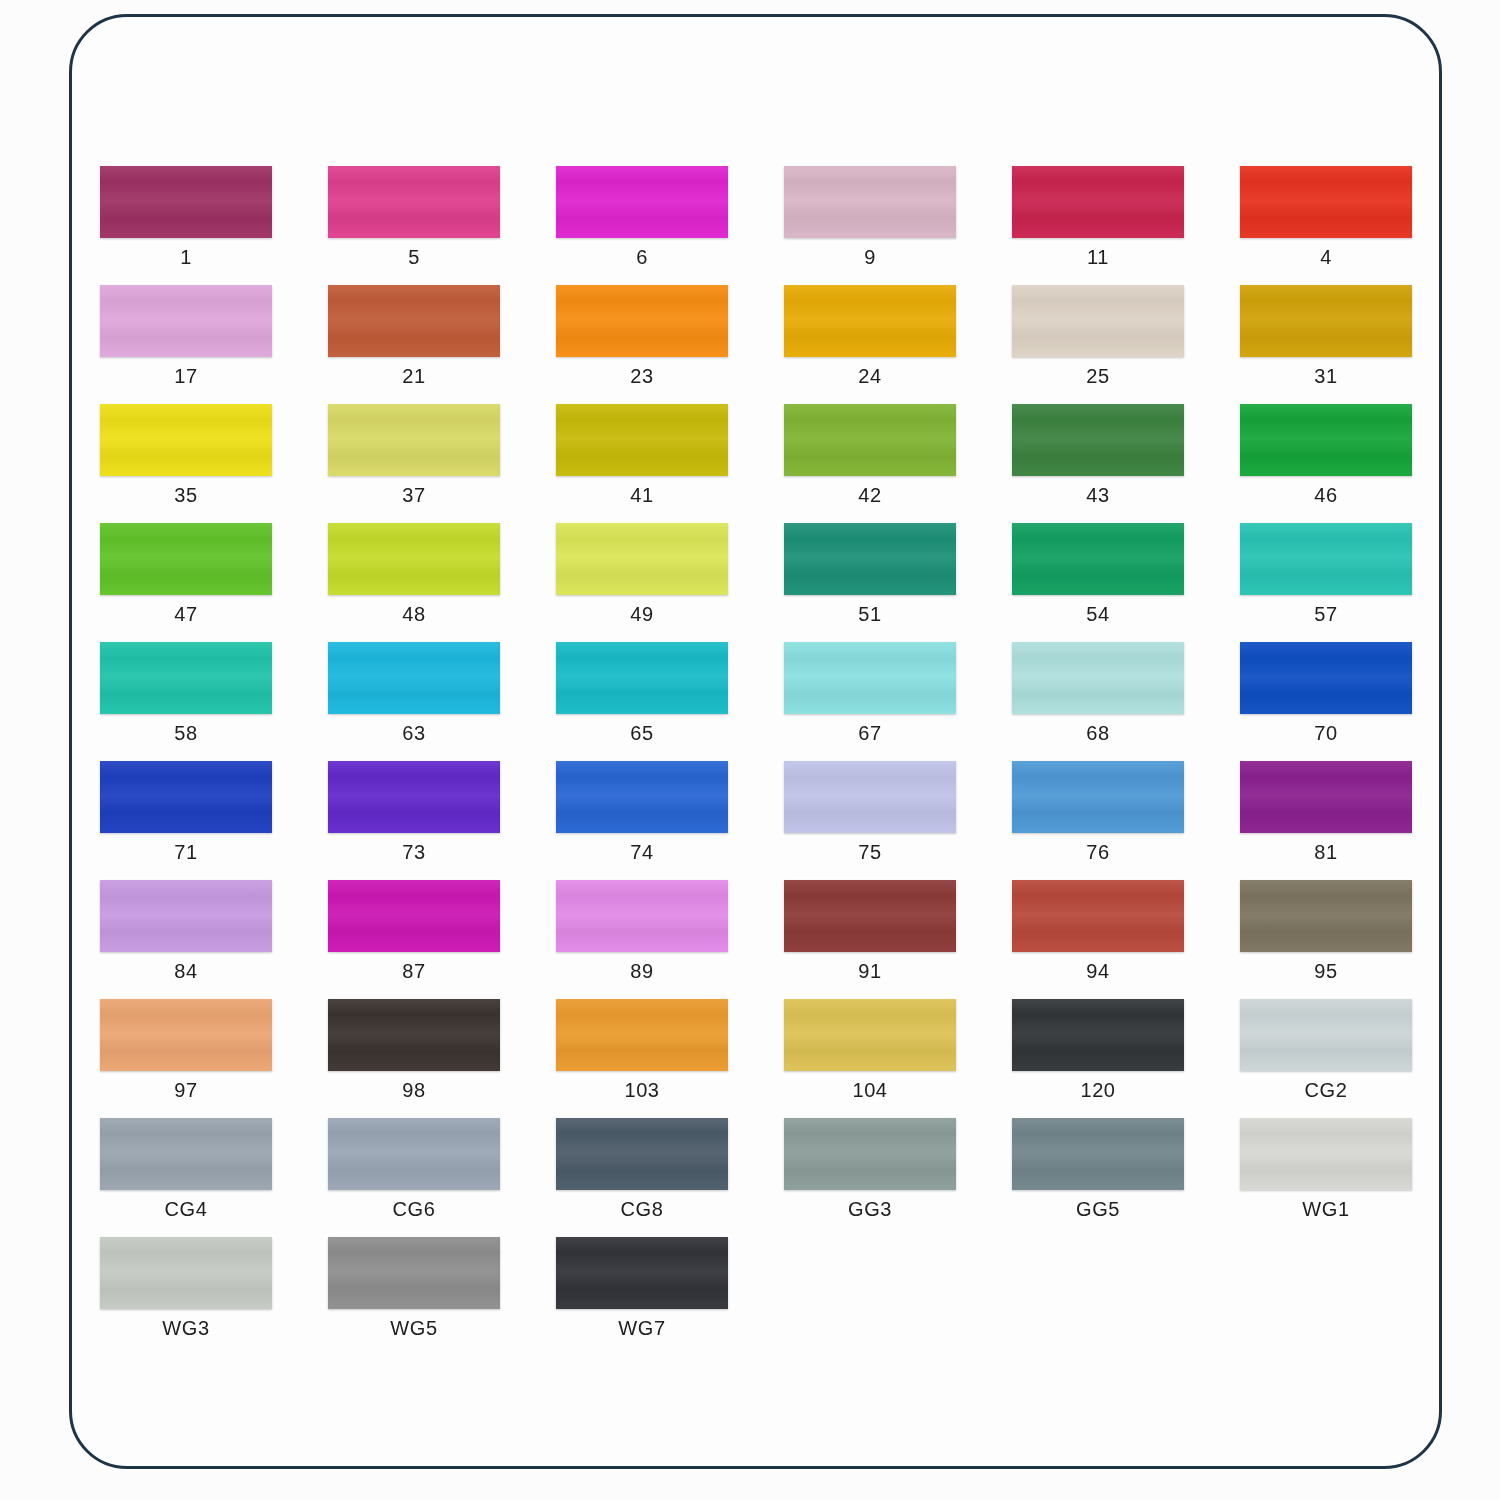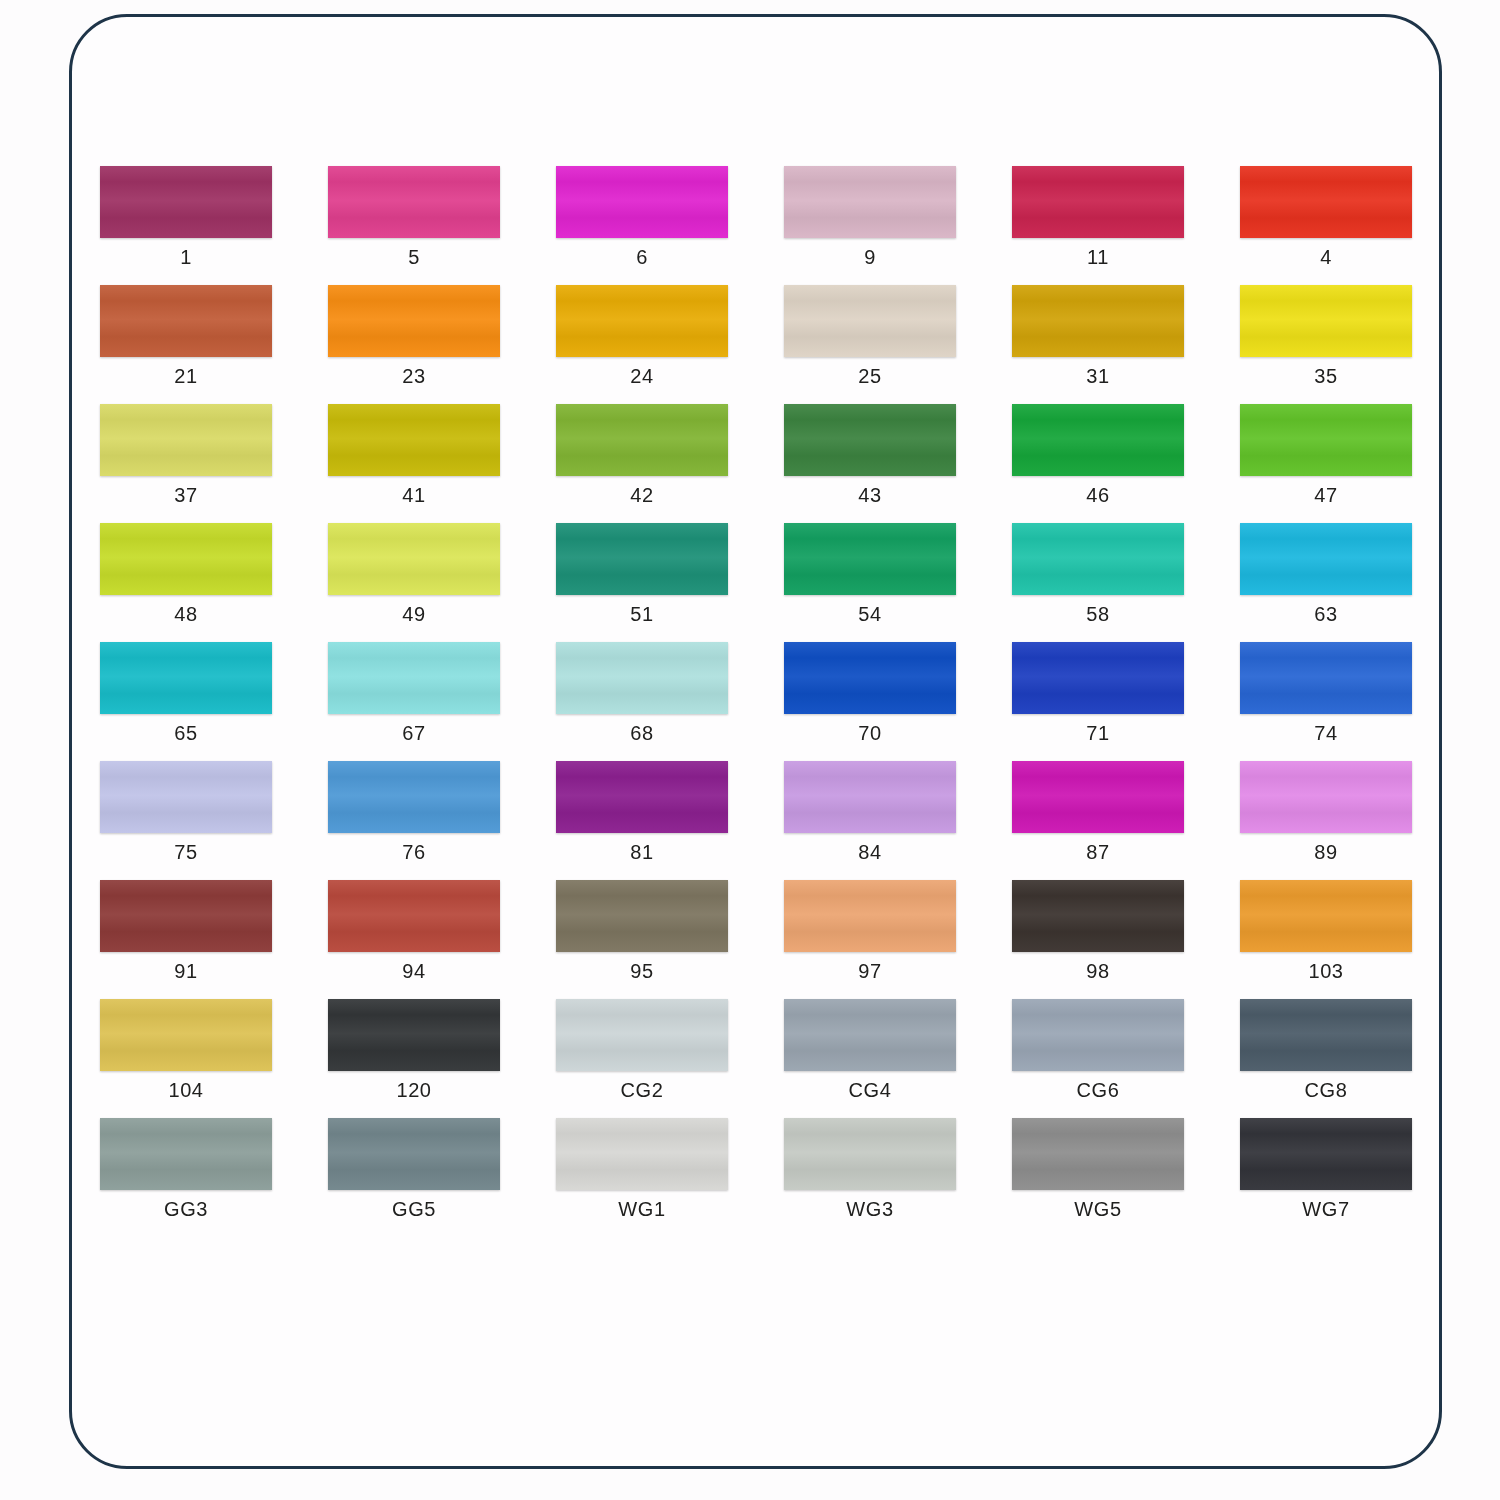--- a/index.html
+++ b/index.html
@@ -101,20 +101,24 @@
       </div>
       <div class="swatch-cell">
         <div class="swatch-chip" style="background-color: rgb(202, 36, 80);"></div>
         <div class="swatch-label">11</div>
       </div>
       <div class="swatch-cell">
         <div class="swatch-chip" style="background-color: rgb(232, 50, 31);"></div>
         <div class="swatch-label">4</div>
       </div>
       <div class="swatch-cell">
+        <div class="swatch-chip" style="background-color: rgb(223, 167, 219);"></div>
+        <div class="swatch-label">17</div>
+      </div>
+      <div class="swatch-cell">
         <div class="swatch-chip" style="background-color: rgb(193, 92, 56);"></div>
         <div class="swatch-label">21</div>
       </div>
       <div class="swatch-cell">
         <div class="swatch-chip" style="background-color: rgb(247, 141, 18);"></div>
         <div class="swatch-label">23</div>
       </div>
       <div class="swatch-cell">
         <div class="swatch-chip" style="background-color: rgb(232, 172, 5);"></div>
         <div class="swatch-label">24</div>
@@ -165,20 +169,24 @@
       </div>
       <div class="swatch-cell">
         <div class="swatch-chip" style="background-color: rgb(29, 145, 120);"></div>
         <div class="swatch-label">51</div>
       </div>
       <div class="swatch-cell">
         <div class="swatch-chip" style="background-color: rgb(19, 160, 97);"></div>
         <div class="swatch-label">54</div>
       </div>
       <div class="swatch-cell">
+        <div class="swatch-chip" style="background-color: rgb(40, 196, 180);"></div>
+        <div class="swatch-label">57</div>
+      </div>
+      <div class="swatch-cell">
         <div class="swatch-chip" style="background-color: rgb(32, 196, 170);"></div>
         <div class="swatch-label">58</div>
       </div>
       <div class="swatch-cell">
         <div class="swatch-chip" style="background-color: rgb(28, 184, 223);"></div>
         <div class="swatch-label">63</div>
       </div>
       <div class="swatch-cell">
         <div class="swatch-chip" style="background-color: rgb(24, 188, 200);"></div>
         <div class="swatch-label">65</div>
@@ -193,20 +201,24 @@
       </div>
       <div class="swatch-cell">
         <div class="swatch-chip" style="background-color: rgb(15, 79, 196);"></div>
         <div class="swatch-label">70</div>
       </div>
       <div class="swatch-cell">
         <div class="swatch-chip" style="background-color: rgb(30, 63, 193);"></div>
         <div class="swatch-label">71</div>
       </div>
       <div class="swatch-cell">
+        <div class="swatch-chip" style="background-color: rgb(100, 41, 204);"></div>
+        <div class="swatch-label">73</div>
+      </div>
+      <div class="swatch-cell">
         <div class="swatch-chip" style="background-color: rgb(40, 102, 212);"></div>
         <div class="swatch-label">74</div>
       </div>
       <div class="swatch-cell">
         <div class="swatch-chip" style="background-color: rgb(192, 195, 232);"></div>
         <div class="swatch-label">75</div>
       </div>
       <div class="swatch-cell">
         <div class="swatch-chip" style="background-color: rgb(78, 153, 214);"></div>
         <div class="swatch-label">76</div>

